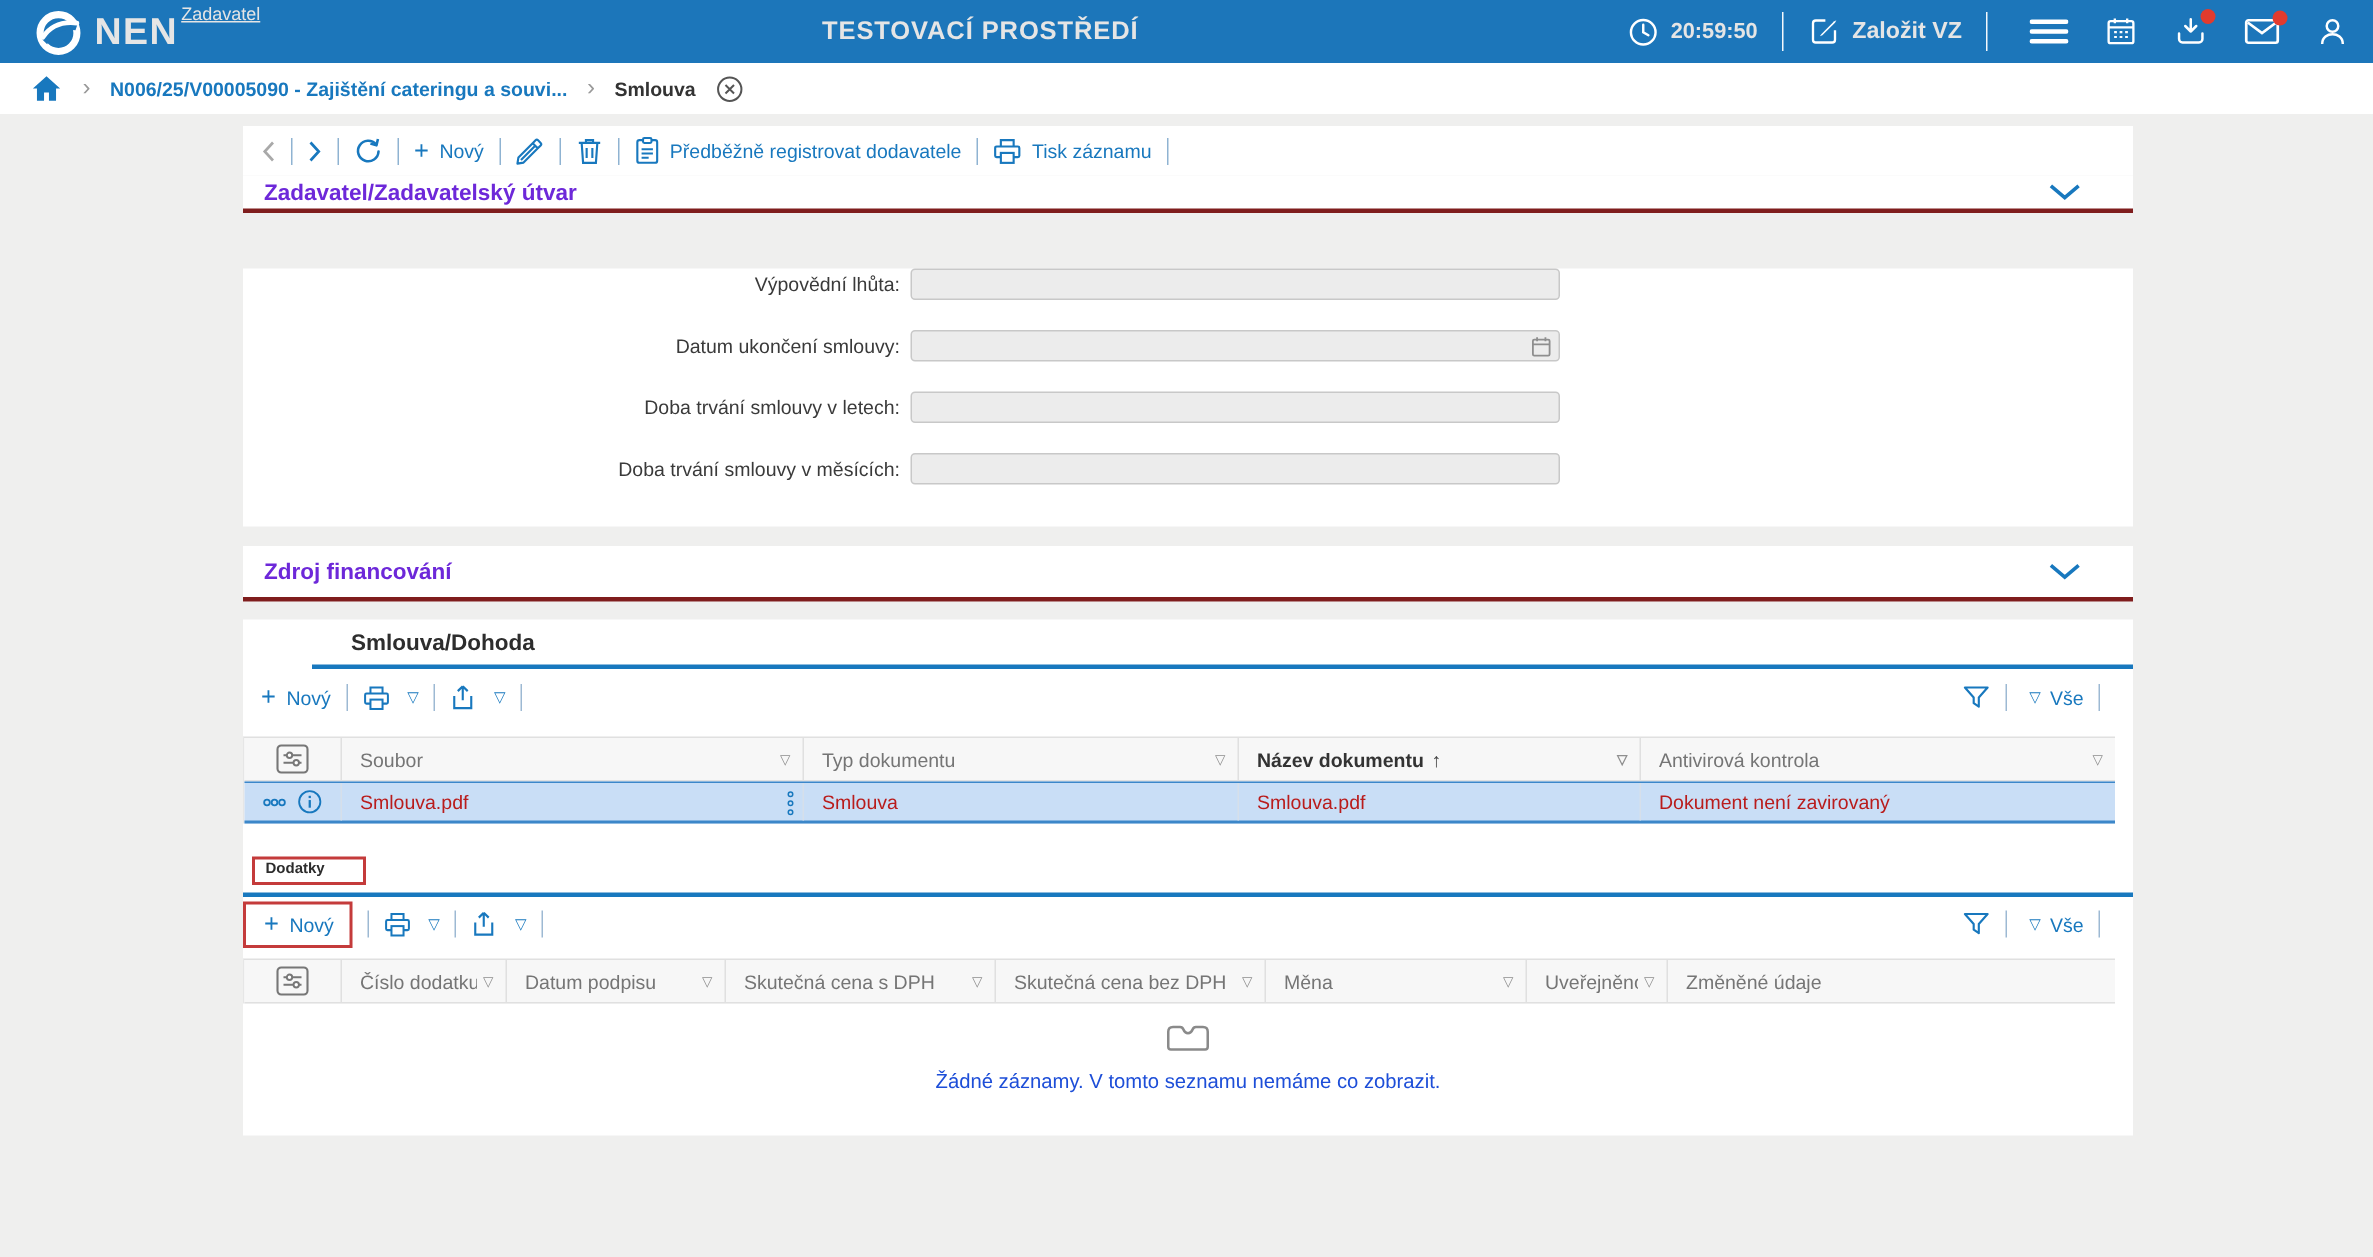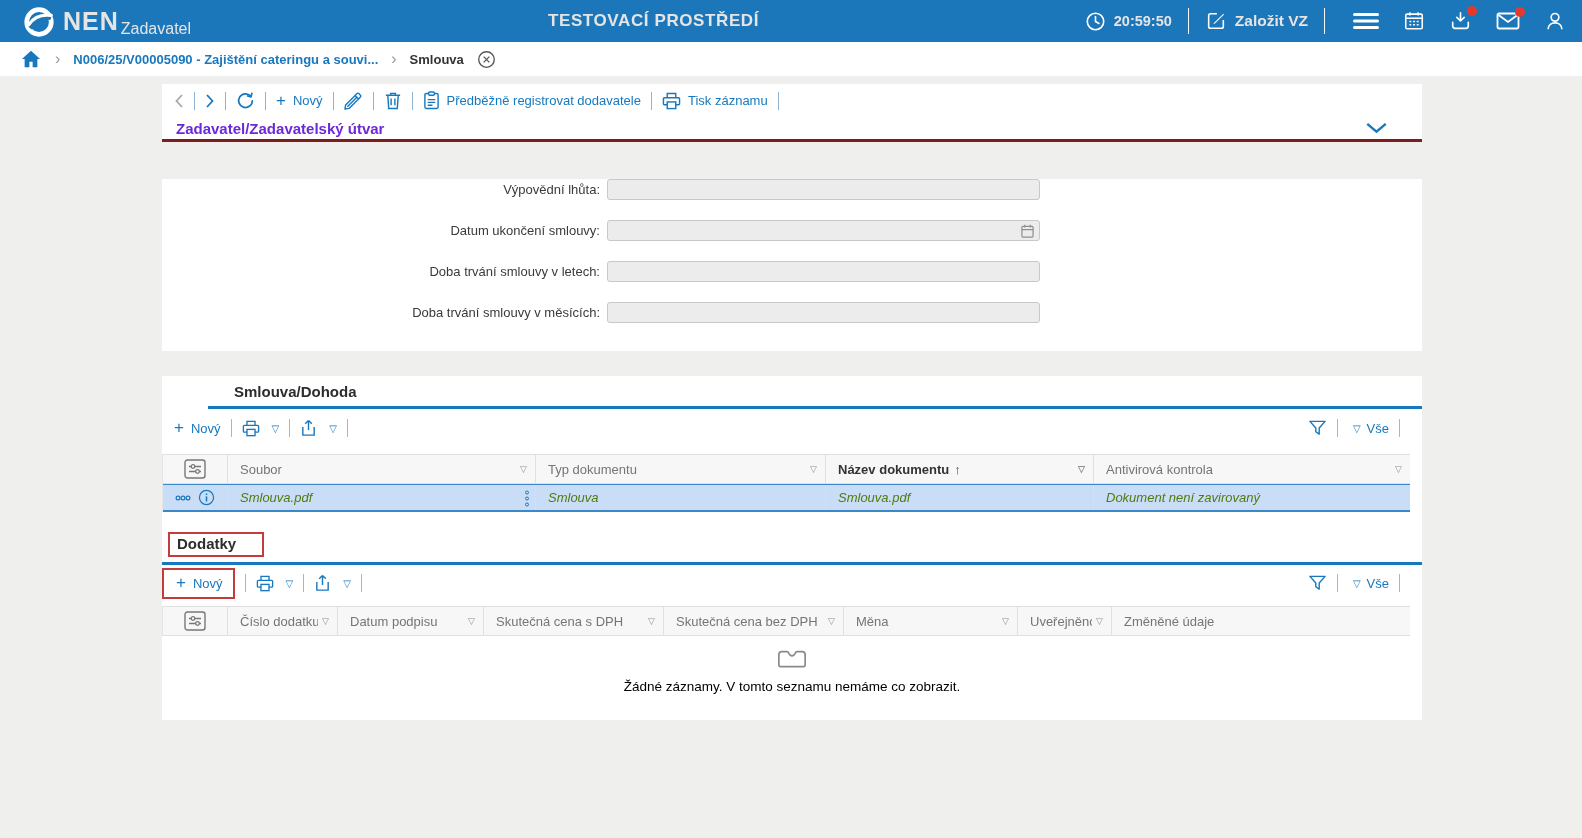--- a/index.html
+++ b/index.html
@@ -5,21 +5,21 @@
   * { margin:0; padding:0; box-sizing:border-box; }
   html,body { width:1582px; height:838px; overflow:hidden; background:#EFEFEE;
     font-family:"Liberation Sans", sans-serif; }
 
   
   .topbar { position:relative; height:42px; background:#1C76BA; color:#e5e5e5;
     display:flex; align-items:center; }
   .logo-wrap { display:flex; align-items:flex-start; padding-left:22px; }
   .logo-svg { width:34px; height:34px; margin-top:3px; }
   .logo-text { font-size:25px; font-weight:bold; letter-spacing:1px; margin-left:7px; line-height:38px; }
-  .logo-sub { font-size:16px; margin-top:18px; margin-left:2px; }
+  .logo-sub { font-size:12px; margin-left:2px;text-decoration:underline; }
   .topbar-title { position:absolute; left:548px; top:11px; font-size:17px; font-weight:bold; letter-spacing:.6px; }
   .topbar-right { margin-left:auto; display:flex; align-items:center; gap:0; padding-right:14px; }
   .tb-item { display:flex; align-items:center; gap:8px; }
   .tb-sep { width:1px; height:26px; background:rgba(255,255,255,.95); margin:0 16px; }
   .tb-time { font-size:14.5px; font-weight:bold; }
   .tb-create { font-size:15.5px; font-weight:bold; }
   .tb-icon { position:relative; margin:0 12px; display:flex; align-items:center; }
   .badge { position:absolute; top:-4px; right:-5px; width:10px; height:10px; border-radius:50%; background:#E23B2E; }
 
   
@@ -79,42 +79,42 @@
   
   .grid { margin-right:12px; border-top:1px solid #E0E0E0; border-left:1px solid #E6E6E6; }
   .g-head { display:flex; height:29px; background:#F7F7F7; border-bottom:1px solid #E0E0E0; }
   .g-hcell { display:flex; align-items:center; padding:0 8px 0 12px; font-size:13px; color:#757575;
     border-right:1px solid #E0E0E0; }
   .g-hcell .lbl { flex:1; white-space:nowrap; overflow:hidden; }
   .g-hcell .fdrop { color:#8F8F8F; font-size:9px; margin-left:4px; }
   .g-hcell.icon-col { justify-content:center; padding:0; }
   .sort-arrow { color:#444; font-size:13px; margin-left:5px; font-weight:bold; }
   .g-row { display:flex; height:28px; background:#C9DEF6; border-top:1px solid #3C87C9; border-bottom:2px solid #3C87C9; }
-  .g-cell { display:flex; align-items:center; padding-left:12px; font-size:13px; color:#4d7c0f;
-    border-right:1px solid #D6DFEA; position:relative; white-space:nowrap;font-style:italic; }
+  .g-cell { display:flex; align-items:center; padding-left:12px; font-size:13px; color:#b91c1c;
+    border-right:1px solid #D6DFEA; position:relative; white-space:nowrap; }
   .g-cell.icon-col { justify-content:center; padding:0; gap:7px; }
   .bold-col { font-weight:bold; color:#333; }
 
   
   .sc0{width:65px;} .sc1{width:308px;} .sc2{width:290px;} .sc3{width:268px;} .sc4{flex:1; border-right:none;}
   
   .dc0{width:65px;} .dc1{width:110px;} .dc2{width:146px;justify-content:space-between;} .dc3{width:180px;} .dc4{width:180px;}
   .dc5{width:174px;} .dc6{width:94px;} .dc7{flex:1; border-right:none;}
 
   .drag-dots { position:absolute; right:4px; top:5px; }
 
   
   .dodatky-row { margin-top:16px; border-bottom:3px solid #1878BE; padding:4px 0 5px 14px; }
   .red-box-title { display:inline-block; border:2px solid #C43B3B; padding:1px 26px 3px 7px; margin-left:-8px;
-    font-size:15px; font-weight:bold; color:#2D2D2D; }
+    font-size:10px; font-weight:bold; color:#2D2D2D; }
   .red-box-new { display:flex; align-items:center; border:2px solid #C43B3B; padding:6px 10px 6px 12px; margin-left:-12px; }
 
   
   .empty { text-align:center; margin-top:13px; }
-  .empty-text { margin-top:6px; font-size:13.5px; color:#000000; }
+  .empty-text { margin-top:6px; font-size:13.5px; color:#1d4ed8; }
 
   svg { display:block; }
   .clickable { cursor:pointer; }
 </style>
 </head>
 <body>
 
 <div class="topbar">
   <div class="logo-wrap">
     <svg class="logo-svg" viewBox="0 0 36 36">
@@ -304,20 +304,28 @@
     <div class="frow">
       <div class="flabel">Doba trvání smlouvy v měsících:</div>
       <div class="fctrl">
         <input class="finput" disabled="" value="" style="">
       </div>
     </div>
   </div>
 
   <div class="gap13"></div>
 
+  <div class="panel sec-head zdroj-panel">
+    <span>Zdroj financování</span>
+    <span class="sec-chevron clickable">
+      <svg width="23" height="12" viewBox="0 0 24 13">
+        <path d="M2 2 L12 10.5 L22 2" fill="none" stroke="#1878BE" stroke-width="2.6"></path>
+      </svg>
+    </span>
+  </div>
 
   <div class="gap12"></div>
 
   <div class="panel bottom-panel">
     <div class="sec-title-inner">Smlouva/Dohoda</div>
 
     <div class="list-toolbar">
       <span class="rt-btn">
         <span class="plus-glyph">+</span>
         <span>Nový</span>

